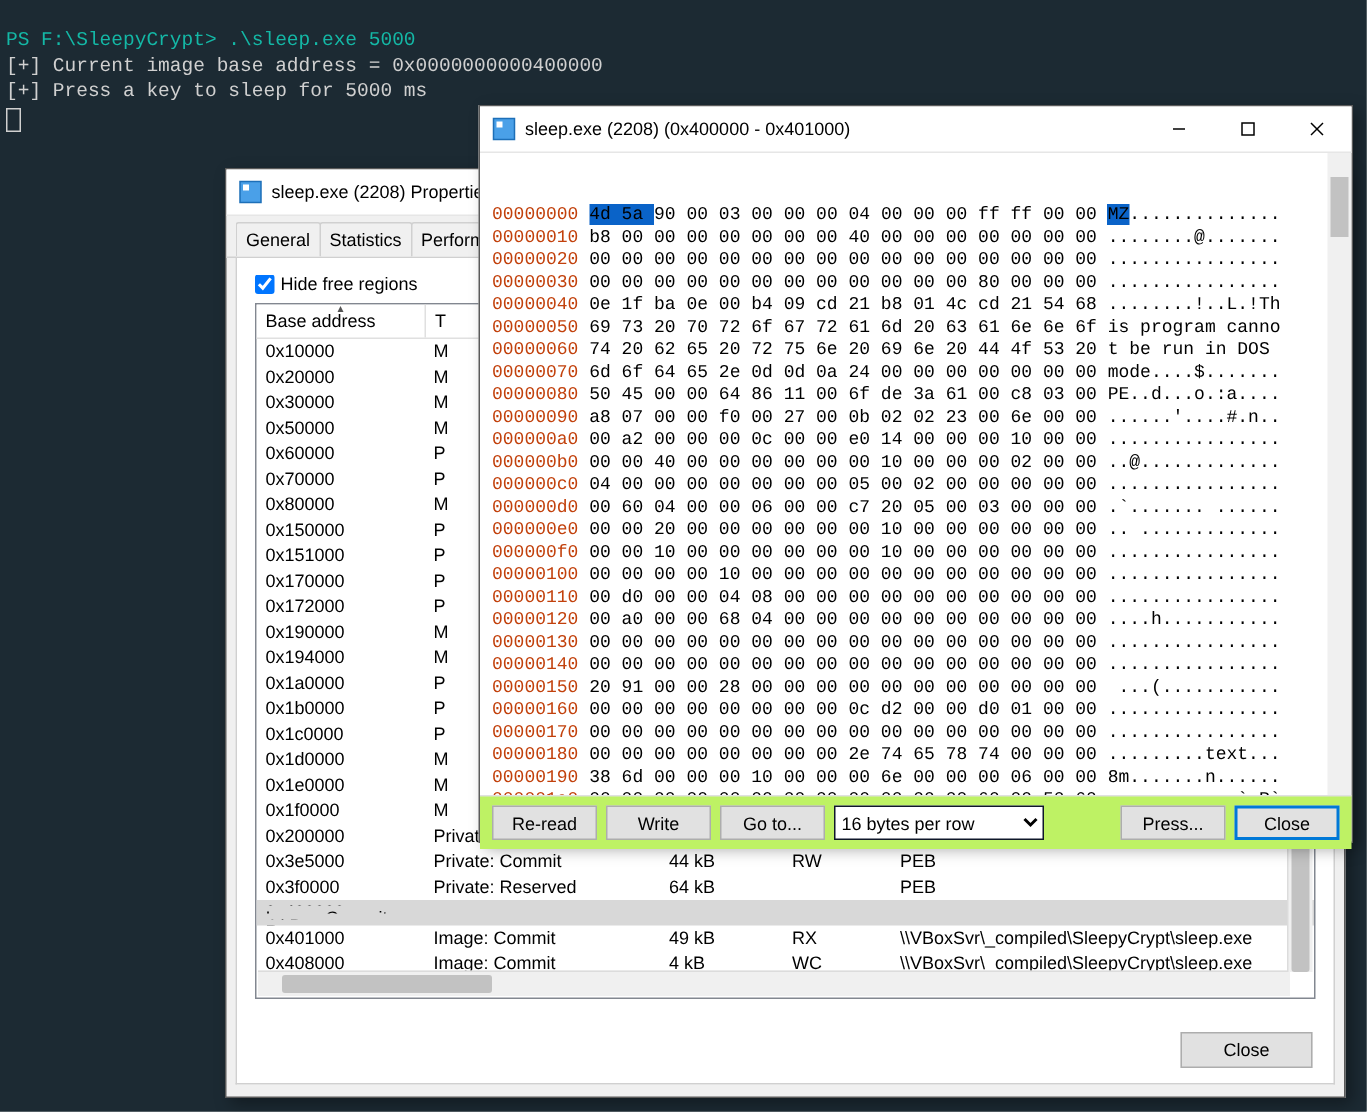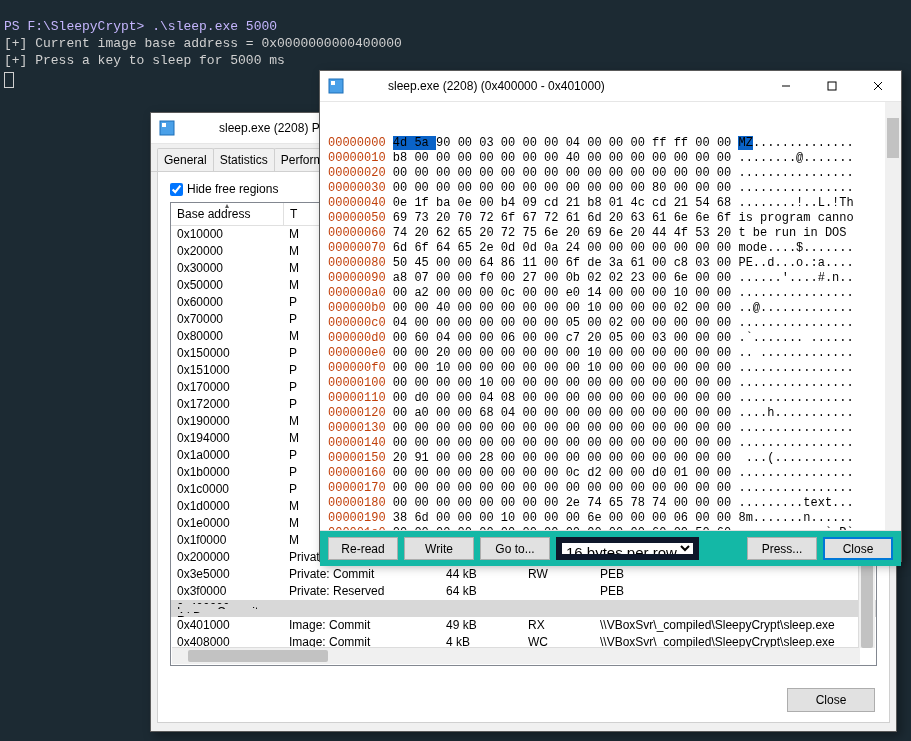--- a/index.html
+++ b/index.html
@@ -1,20 +1,20 @@
 <!DOCTYPE html>
 <html><head>
 <meta charset="utf-8">
 <style>
   html,body{margin:0;padding:0;background:#1c2a33;font-family:'Segoe UI',Tahoma,sans-serif;font-size:12px;color:#000;width:911px;height:741px;overflow:hidden;}
   .term{padding:2px 4px;font-family:Consolas,'Courier New',monospace;font-size:13px;color:#d0d0d0;line-height:1.3;white-space:pre;}
-  .term .prompt{color:#c4b5fd;}
+  .term .prompt{color:#14b8a6;}
   .cursor{display:inline-block;width:8px;height:14px;border:1px solid #d0d0d0;margin-top:2px;}
   .win{position:absolute;background:#fff;border:1px solid #5a5a5a;box-shadow:4px 4px 10px rgba(0,0,0,.35);}
-  .titlebar{display:flex;align-items:center;height:30px;background:#fff;border-bottom:1px solid #e6e6e6;gap:38px;}
+  .titlebar{display:flex;align-items:center;height:30px;background:#fff;border-bottom:1px solid #e6e6e6;}
   .titlebar .ticon{width:16px;height:16px;margin:0 6px 0 8px;}
   .titlebar .ttext{flex:1;font-size:12px;color:#000;}
   .winbtns{display:flex;}
   .winbtn{width:46px;height:30px;display:flex;align-items:center;justify-content:center;}
   .winbtn svg{stroke:#000;stroke-width:1;fill:none;}
   
   .props{left:150px;top:112px;width:745px;height:618px;background:#f0f0f0;}
   .tabs{display:flex;border-bottom:1px solid #d0d0d0;padding:4px 6px 0 6px;background:#f0f0f0;}
   .tab{padding:4px 6px;border:1px solid #d0d0d0;border-bottom:none;margin-right:-1px;background:#f0f0f0;border-radius:2px 2px 0 0;font-size:12px;}
   .pbody{padding:10px 12px;background:#fff;margin:0 6px 6px 6px;border:1px solid #d0d0d0;border-top:none;height:530px;position:relative;}
@@ -38,24 +38,24 @@
   .hscroll .thumb{position:absolute;left:16px;top:2px;height:12px;width:140px;background:#c2c2c2;border-radius:2px;}
   .vscroll .thumb{position:absolute;top:0;left:2px;width:12px;height:100%;background:#c2c2c2;border-radius:2px;}
   .closebtn{position:absolute;right:14px;bottom:10px;width:88px;height:24px;border:1px solid #adadad;background:#e1e1e1;font-size:12px;}
   
   .hexwin{left:319px;top:70px;width:581px;height:490px;}
   .hexbody{font-family:Consolas,'Courier New',monospace;font-size:12px;line-height:15px;padding:4px 4px 4px 8px;height:420px;overflow:hidden;position:relative;white-space:pre;color:#000;}
   .hexbody .off{color:#c2410c;}
   .hl{background:#0a63c8;color:#000000;}
   .hexscroll{position:absolute;right:0;top:0;bottom:0;width:16px;background:#f0f0f0;}
   .hexscroll .sthumb{position:absolute;top:16px;left:2px;width:12px;height:40px;background:#c2c2c2;}
-  .hexfoot{display:flex;align-items:flex-end;gap:6px;padding:6px 8px;border-top:1px solid #e0e0e0;background:#14b8a6;}
+  .hexfoot{display:flex;align-items:flex-end;gap:6px;padding:6px 8px;border-top:1px solid #e0e0e0;background:#bef264;}
   .btn{height:23px;padding:0 10px;border:1px solid #adadad;background:#e1e1e1;font-size:12px;min-width:70px;}
   .btn.primary{border:2px solid #0078d7;background:#e1e1e1;}
-  select.bpr{height:23px;font-size:15px;border:6px solid #0f172a;background:#fff;min-width:140px;}
+  select.bpr{height:23px;font-size:12px;border:1px solid #0f172a;background:#fff;min-width:140px;}
   .spacer{flex:1;}
 </style>
 </head>
 <body>
 
 <div class="term">
 <span class="prompt">PS F:\SleepyCrypt&gt; .\sleep.exe 5000</span>
 <span>[+] Current image base address = 0x0000000000400000</span>
 <span>[+] Press a key to sleep for 5000 ms</span>
 <span class="cursor"></span>

